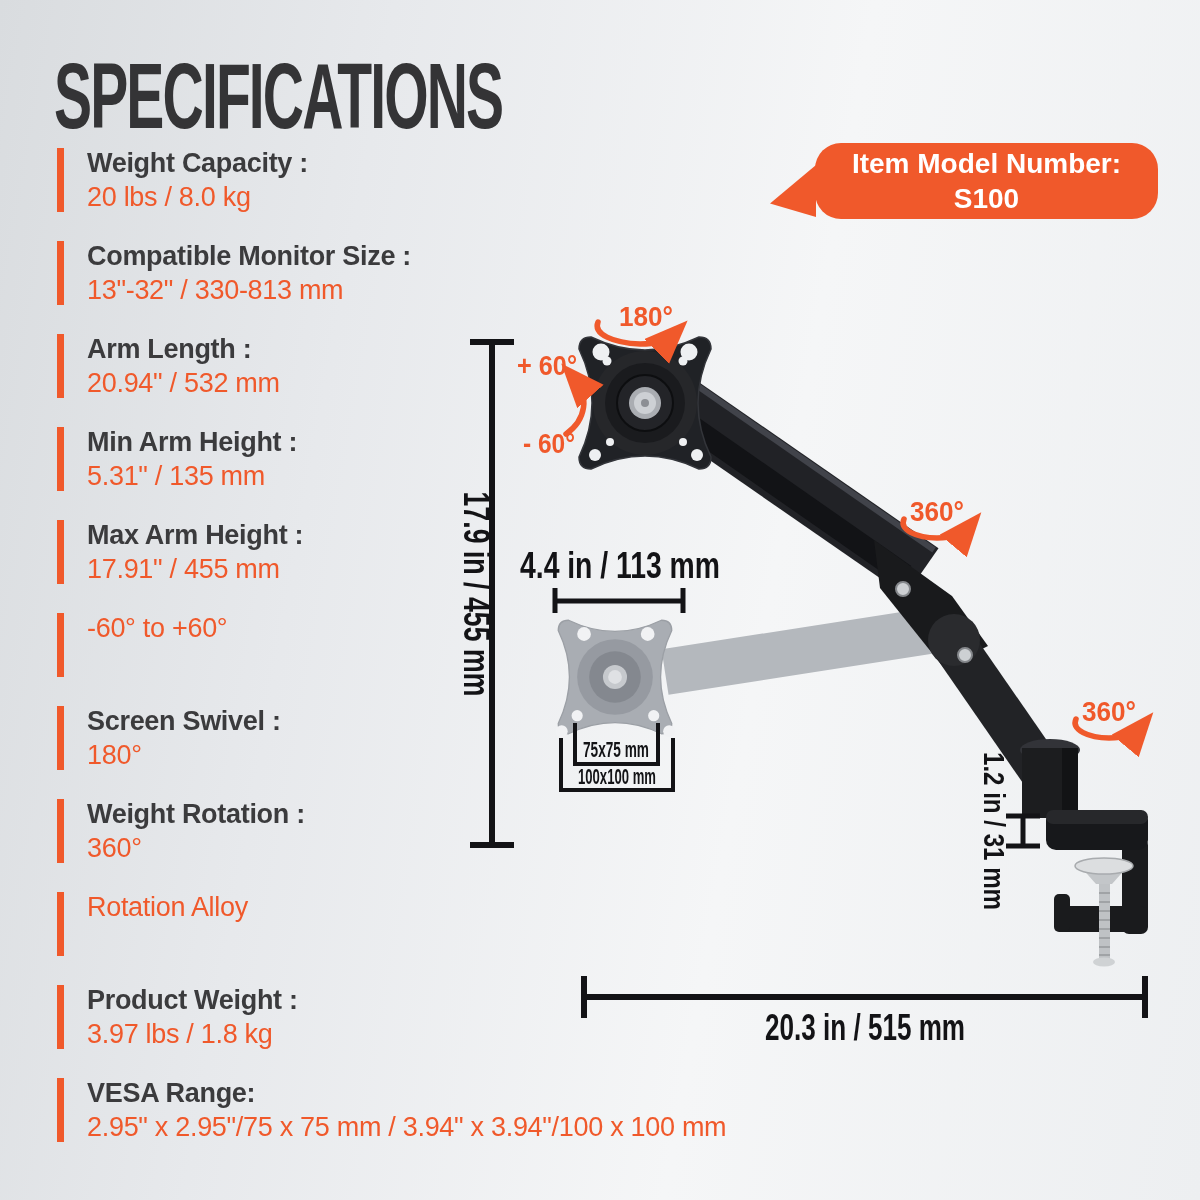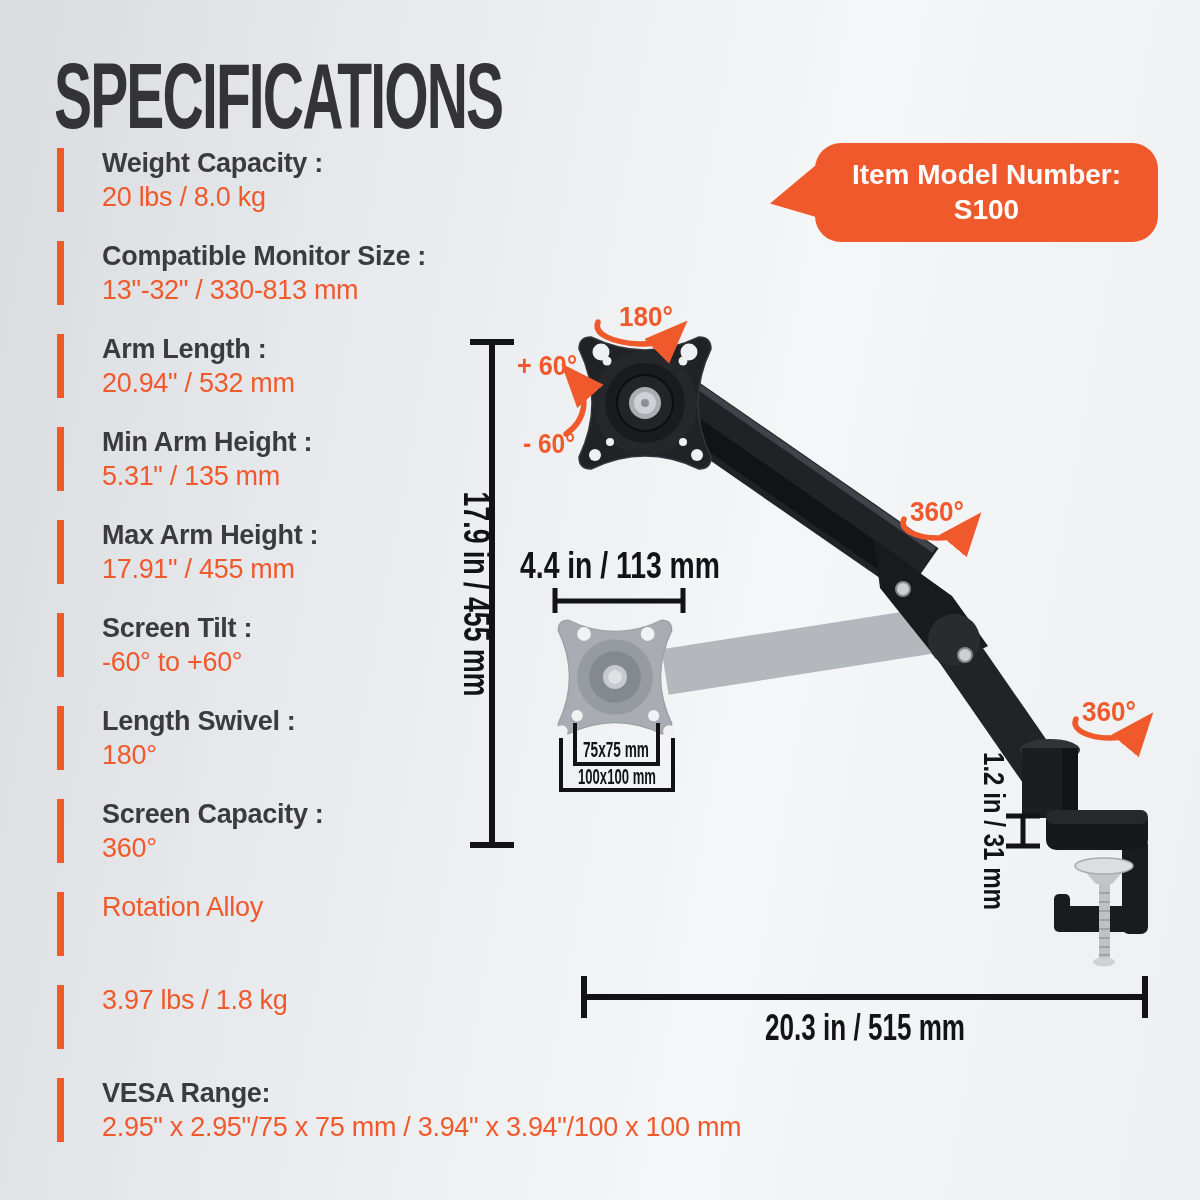--- a/index.html
+++ b/index.html
@@ -2,25 +2,25 @@
 <html><head>
 <meta charset="utf-8">
 <style>
   html,body{margin:0;padding:0;background:#888;}
   .canvas{position:relative;width:1200px;height:1200px;overflow:hidden;
     background:linear-gradient(100deg,#d9dcdf 0%,#e7e9ec 28%,#f5f6f7 62%,#edeff1 100%);
     font-family:"Liberation Sans",sans-serif;}
   .title{position:absolute;left:54px;top:44px;margin:0;font-size:92px;font-weight:bold;
     color:#343436;letter-spacing:-3px;transform:scaleX(0.62);transform-origin:left top;white-space:nowrap;}
   .specs{position:absolute;left:57px;top:148px;display:flex;flex-direction:column;gap:29px;}
-  .spec{border-left:7px solid #F0592B;padding-left:38px;height:64px;display:flex;
+  .spec{border-left:7px solid #F0592B;padding-left:23px;height:64px;display:flex;
     flex-direction:column;justify-content:space-between;}
   .spec-label{font-size:27px;font-weight:bold;color:#3B3B3D;line-height:30px;letter-spacing:-0.3px;white-space:nowrap;}
   .spec-value{font-size:27px;color:#F0592B;line-height:30px;letter-spacing:-0.3px;white-space:nowrap;}
-  .badge{position:absolute;left:815px;top:143px;width:343px;height:99px;background:#F0592B;
+  .badge{position:absolute;left:815px;top:143px;width:343px;height:76px;background:#F0592B;
     border-radius:26px;display:flex;flex-direction:column;align-items:center;justify-content:center;
     gap:5px;color:#ffffff;font-weight:bold;font-size:28px;line-height:30px;}
   .badge-tail{position:absolute;left:-45px;top:22px;width:46px;height:52px;background:#F0592B;
     clip-path:polygon(100% 0,100% 100%,0 74%);}
   .diagram{position:absolute;left:0;top:0;}
   text{font-family:"Liberation Sans",sans-serif;}
   .ink{fill:#131316;font-weight:bold;}
   .orange-t{fill:#F0592B;font-weight:bold;}
 </style>
 </head>
@@ -51,35 +51,35 @@
     </div>
     <div class="spec">
       <span class="spec-label">Min Arm Height :</span>
       <span class="spec-value">5.31" / 135 mm</span>
     </div>
     <div class="spec">
       <span class="spec-label">Max Arm Height :</span>
       <span class="spec-value">17.91" / 455 mm</span>
     </div>
     <div class="spec">
-      <span class="spec-label">Screen Tilt :</span>
       <span class="spec-value">-60° to +60°</span>
     </div>
     <div class="spec">
-      <span class="spec-label">Length Swivel :</span>
+      <span class="spec-label">Screen Swivel :</span>
       <span class="spec-value">180°</span>
     </div>
     <div class="spec">
-      <span class="spec-label">Screen Capacity :</span>
+      <span class="spec-label">Weight Rotation :</span>
       <span class="spec-value">360°</span>
     </div>
     <div class="spec">
       <span class="spec-value">Rotation Alloy</span>
     </div>
     <div class="spec">
+      <span class="spec-label">Product Weight :</span>
       <span class="spec-value">3.97 lbs / 1.8 kg</span>
     </div>
     <div class="spec">
       <span class="spec-label">VESA Range:</span>
       <span class="spec-value">2.95" x 2.95"/75 x 75 mm / 3.94" x 3.94"/100 x 100 mm</span>
     </div>
   </div>
 
   <svg class="diagram" width="1200" height="1200" viewBox="0 0 1200 1200">
     <defs>

